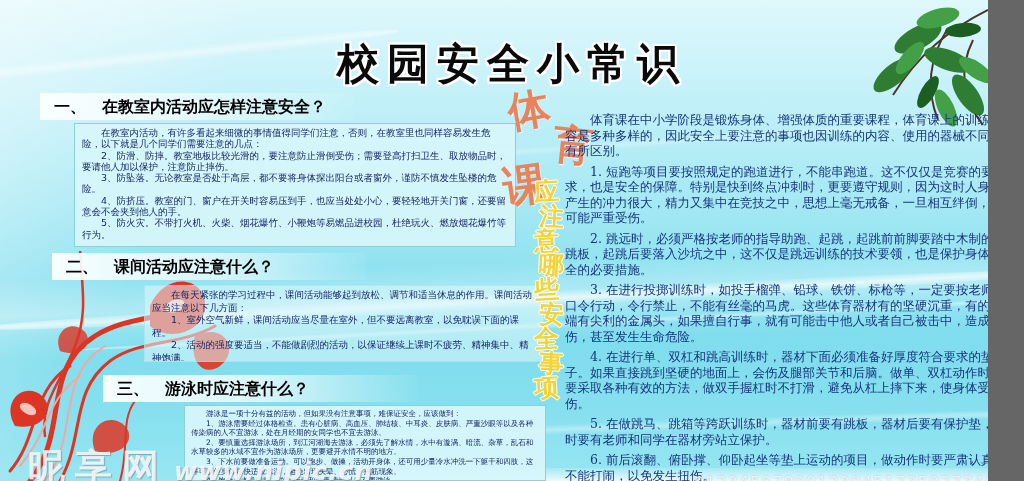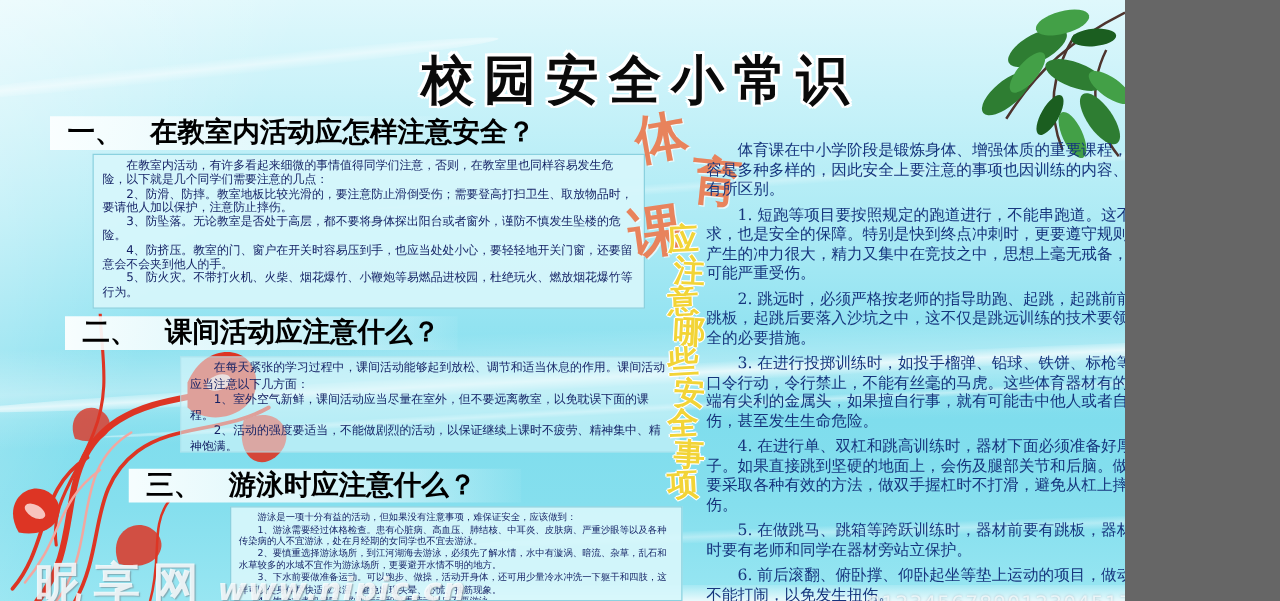--- a/index.html
+++ b/index.html
@@ -1,39 +1,38 @@
 <!DOCTYPE html>
 <html><head>
 <meta charset="utf-8">
 <style>
   html,body{margin:0;padding:0;}
   body{font-family:"DejaVu Sans",sans-serif;background:#666;}
   .poster{
-    position:relative;width:852px;height:481px;overflow:hidden;
+    position:relative;width:988px;height:481px;overflow:hidden;
     background:
       linear-gradient(115deg, rgba(255,255,255,0.45) 0%, rgba(255,255,255,0) 22%),
       linear-gradient(180deg,#dff8fc 0%,#c9f2f9 16%,#aeebf5 36%,#93e3f1 54%,#7fdded 70%,#85dfee 84%,#98e6f2 100%);
-    padding-left: 48px;
   }
   .streak{position:absolute;background:linear-gradient(180deg,rgba(255,255,255,0) 0%,rgba(255,255,255,0.9) 50%,rgba(255,255,255,0) 100%);border-radius:50%;}
   .band{position:absolute;left:-20px;top:262px;width:1100px;height:80px;transform:rotate(-2deg);
     background:linear-gradient(180deg,rgba(255,255,255,0) 0%,rgba(255,255,255,0.35) 45%,rgba(240,255,255,0.15) 70%,rgba(255,255,255,0) 100%);}
   .bottom-strip{position:absolute;right:0;bottom:0;width:600px;height:13px;
     background:linear-gradient(180deg,rgba(255,255,255,0.15),rgba(255,255,255,0.8));}
 
   .title{
     position:absolute;left:0;top:36px;width:1024px;text-align:center;
     font-size:42px;font-weight:bold;letter-spacing:8px;color:#0a0a0a;
     text-shadow:-2px 0 0 #fff,2px 0 0 #fff,0 -2px 0 #fff,0 2px 0 #fff,
                 -2px -2px 0 #fff,2px 2px 0 #fff,-2px 2px 0 #fff,2px -2px 0 #fff;
   }
 
   .hbar{
     position:absolute;height:27px;line-height:27px;padding-left:14px;
-    font-size:22px;font-weight:bold;color:#000;white-space:nowrap;
+    font-size:16px;font-weight:bold;color:#000;white-space:nowrap;
     background:linear-gradient(to right,rgba(252,255,255,0.95) 0%,rgba(238,251,253,0.8) 50%,rgba(238,251,253,0.05) 100%);
   }
   #h1{left:40px;top:93px;width:300px;}
   #h2{left:52px;top:253px;width:300px;}
   #h3{left:103px;top:375px;width:300px;}
 
   .tbox{
     position:absolute;background:rgba(215,246,251,0.92);
     border:1px solid rgba(130,205,220,0.9);box-sizing:border-box;
     color:#121f63;overflow:hidden;

